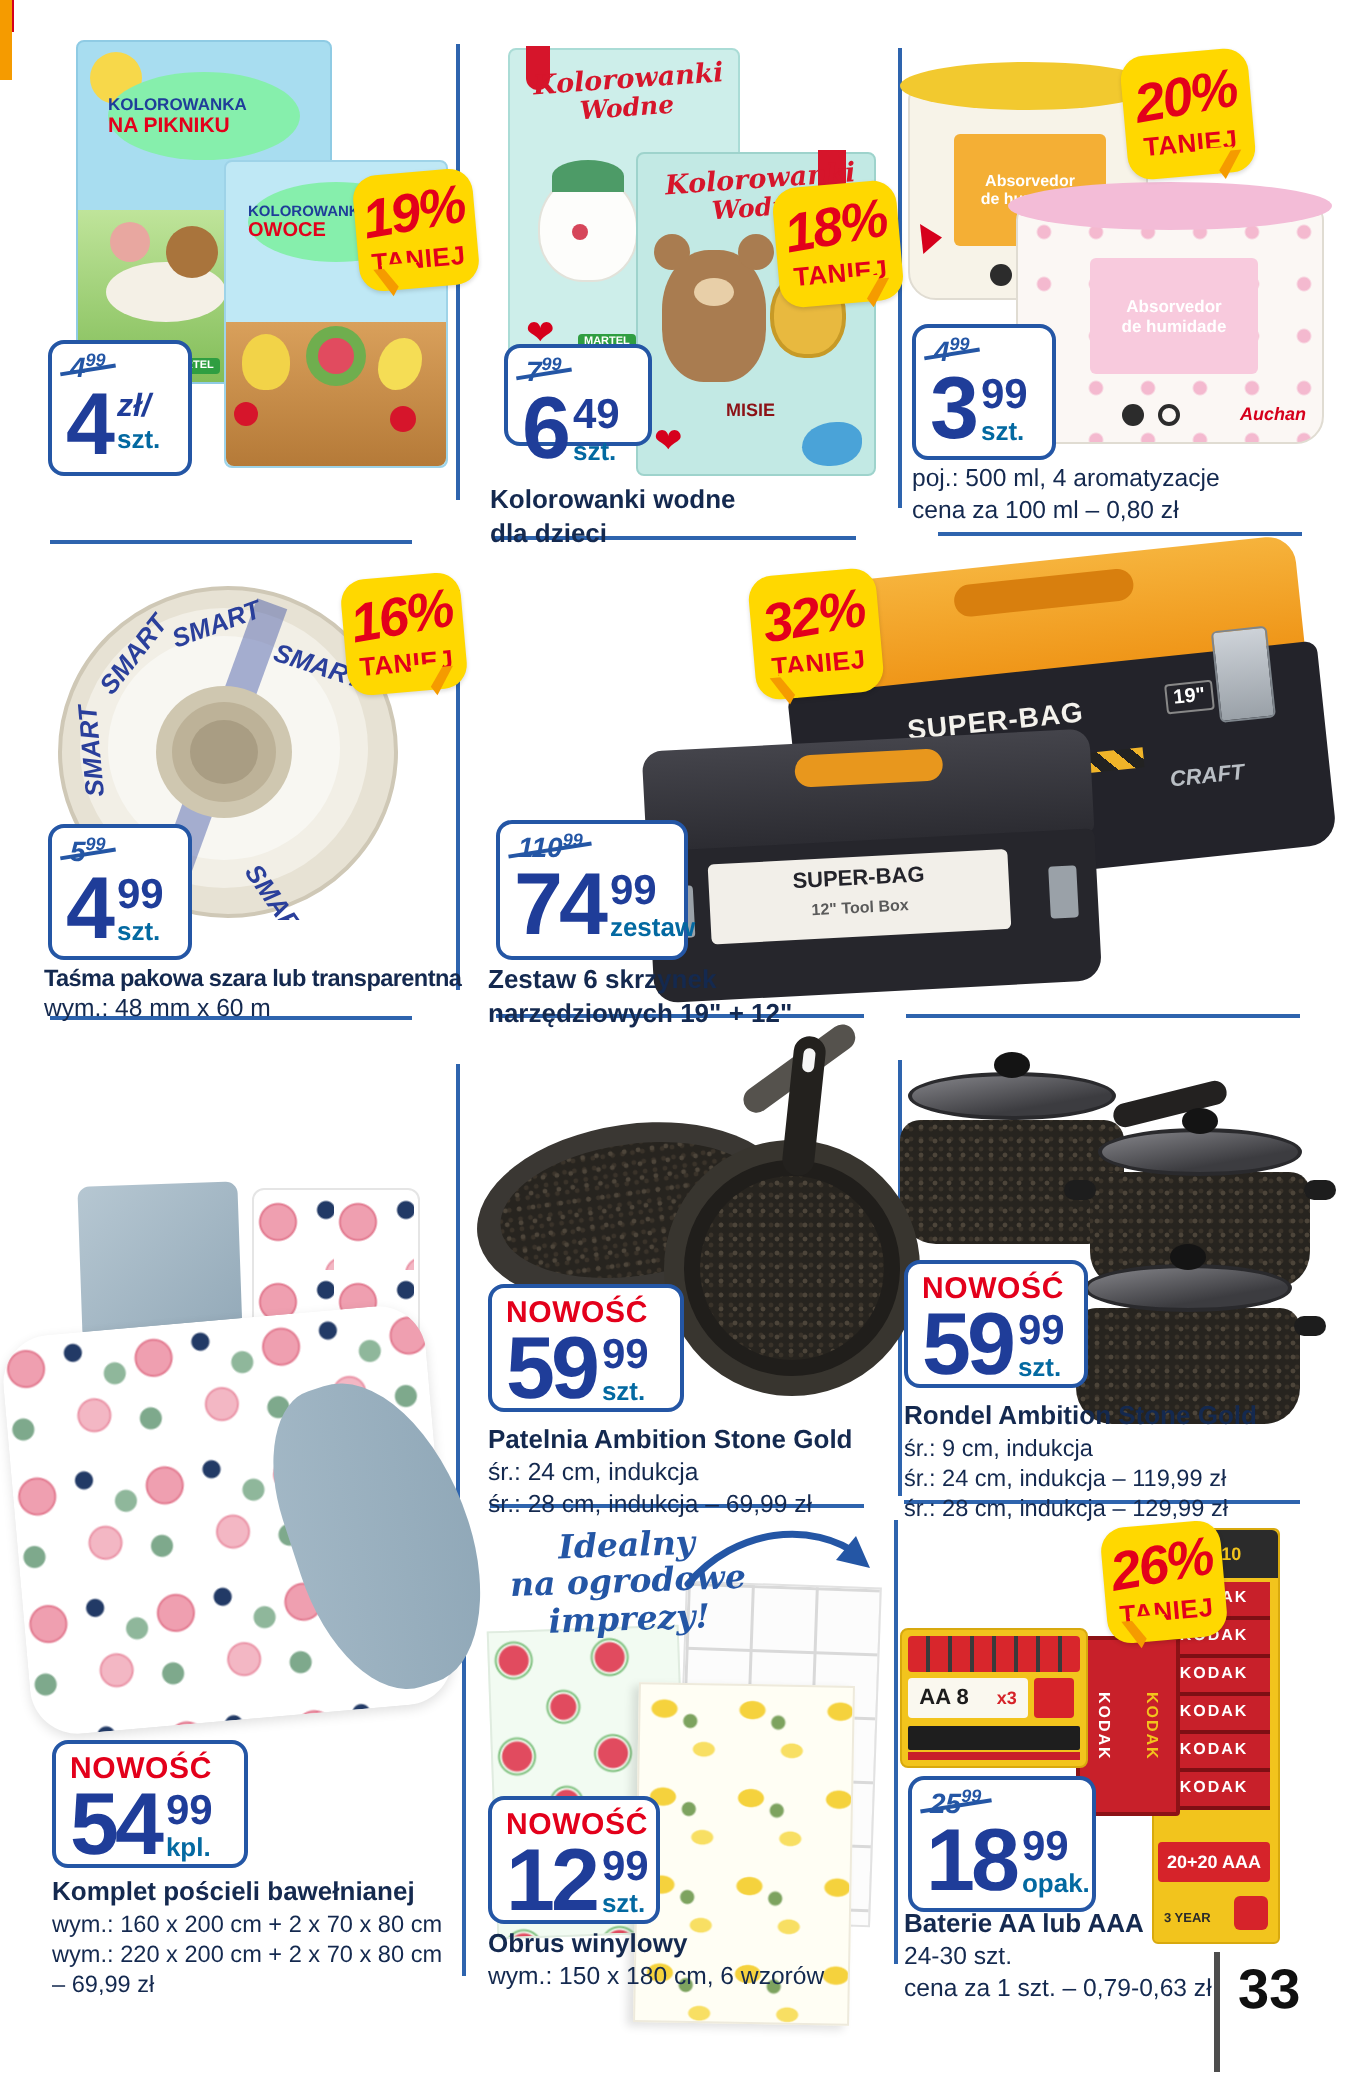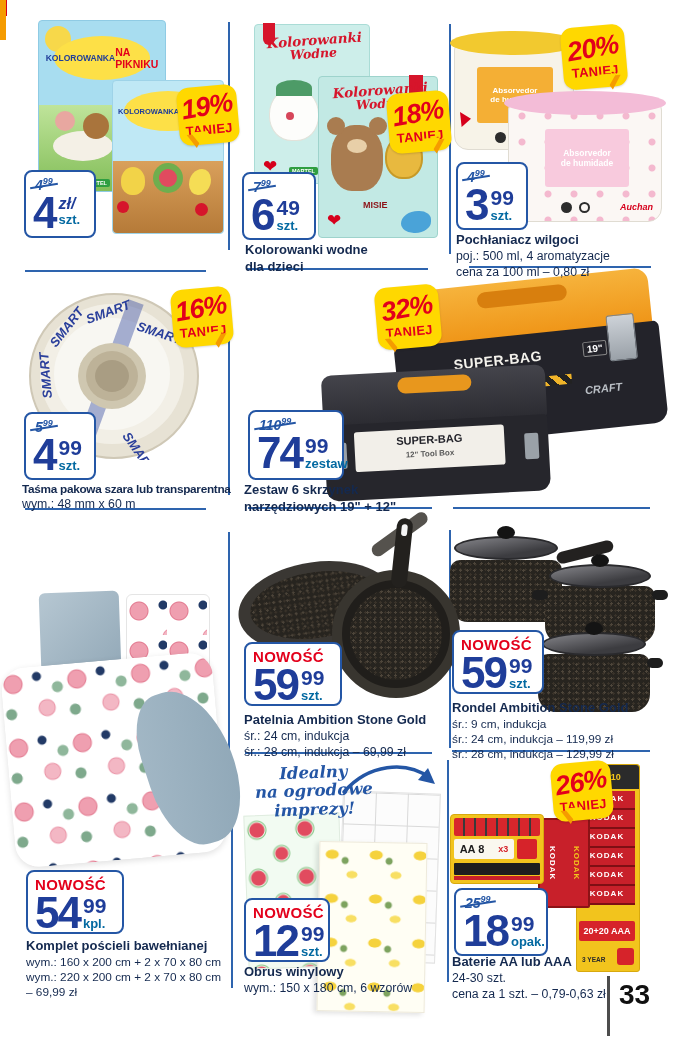--- a/index.html
+++ b/index.html
@@ -39,22 +39,22 @@
   .psup{font-size:21px;font-weight:700;color:#1f3d99;line-height:.85}
   .punit{font-size:13px;font-weight:700;color:#0369a1;margin-top:1px;white-space:nowrap}
 
   
   .desc{position:absolute;color:#14294f;z-index:4}
   .desc .t{font-weight:700;font-size:13px;line-height:1.28}
   .desc .d{font-size:12.3px;line-height:1.3}
   .desc.small .d{font-size:11.8px}
 
   
-  .oval{position:absolute;background:#fde047;border-radius:50%;display:flex;
-        align-items:center;justify-content:center;z-index:2}
+  .oval{position:absolute;background:#86efac;border-radius:50%;display:flex;flex-direction:column;
+        align-items:flex-start;justify-content:center;z-index:2}
   .oval .a{color:#1f3d99;font-weight:700}
   .oval .b{color:#e3001b;font-weight:700}
   .wtitle{position:absolute;color:#d6152b;font-family:"DejaVu Serif",serif;font-style:italic;
           font-weight:700;text-align:center;transform:rotate(-4deg);line-height:1.05;z-index:2}
   .imglabel{position:absolute;font-weight:700;line-height:1.1;text-align:center}
   .speck{background-color:#27241f;
          background-image:radial-gradient(#4d453a 1px,transparent 1.4px),radial-gradient(#3a332a 1px,transparent 1.4px);
          background-size:7px 7px,5px 5px;background-position:0 0,3px 2px}
   .pot{position:absolute}
   .pot .pbody{position:absolute;left:0;right:0;bottom:0;border-radius:10px 10px 18px 18px}
@@ -173,21 +173,21 @@
       </div>
       <div class="abs" style="left:66px;top:58px;width:34px;height:40px;background:#e8b93f;border-radius:50% 50% 45% 45%;border:2px solid #c79a27"></div>
       <div class="imglabel" style="left:44px;bottom:26px;color:#8c1216;font-size:9px">MISIE</div>
       <div class="abs" style="left:8px;bottom:6px;color:#d6001c;font-size:17px">❤</div>
       <div class="abs" style="right:6px;bottom:4px;width:30px;height:22px;background:#4aa3d8;border-radius:60% 40% 55% 45%"></div>
     </div>
     <div class="badge tail-r" style="left:152px;top:82px;width:62px;height:60px">
       <span class="pct">18%</span>
       <span class="lbl">TANIEJ</span>
     </div>
-    <div class="pricebox" style="left:6px;top:162px;width:74px;height:68px">
+    <div class="pricebox" style="left:16px;top:162px;width:74px;height:51px">
       <span class="oldp"><span>7</span><sup>99</sup></span>
       <div class="prow">
         <span class="pmain">6</span>
         <span class="pside">
           <span class="psup">49</span>
           <span class="punit">szt.</span>
         </span>
       </div>
     </div>
     <div class="desc" style="left:9px;top:232px;width:196px">
@@ -226,21 +226,20 @@
       <span class="oldp"><span>4</span><sup>99</sup></span>
       <div class="prow">
         <span class="pmain">3</span>
         <span class="pside">
           <span class="psup">99</span>
           <span class="punit">szt.</span>
         </span>
       </div>
     </div>
     <div class="desc" style="left:6px;top:222px;width:204px">
-      <div class="t">Pochłaniacz wilgoci</div>
       <div class="d">poj.: 500 ml, 4 aromatyzacje</div>
       <div class="d">cena za 100 ml – 0,80 zł</div>
     </div>
   </div>
 
   <div class="cell" style="left:14px;top:282px;width:208px;height:228px">
     <svg class="abs" style="left:12px;top:6px" width="178" height="172" viewBox="0 0 178 172">
       <ellipse cx="88" cy="88" rx="84" ry="82" fill="#e7e2d4" stroke="#cfc8b6" stroke-width="2"></ellipse>
       <ellipse cx="86" cy="86" rx="72" ry="70" fill="#f2efe6"></ellipse>
       <ellipse cx="86" cy="86" rx="58" ry="56" fill="#f8f7f2"></ellipse>

